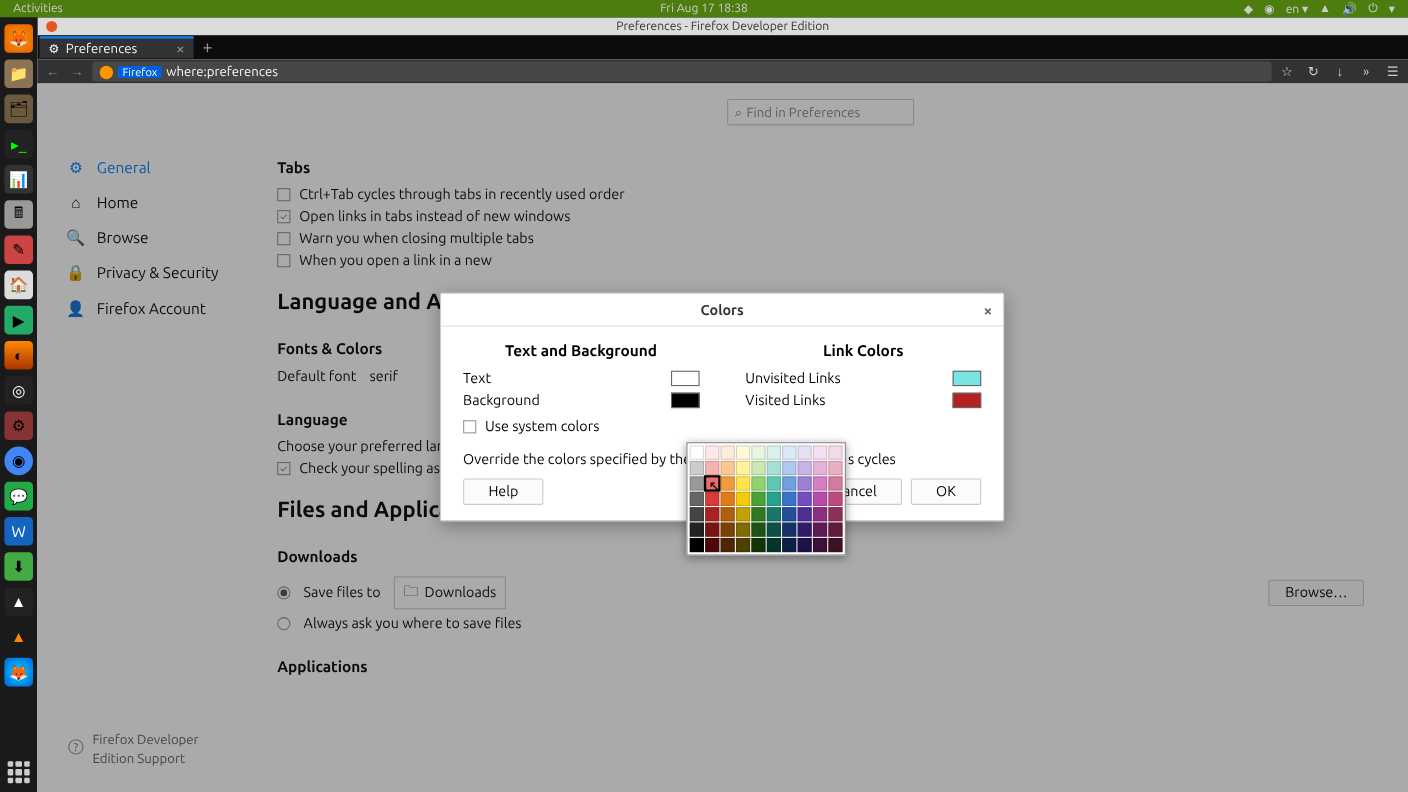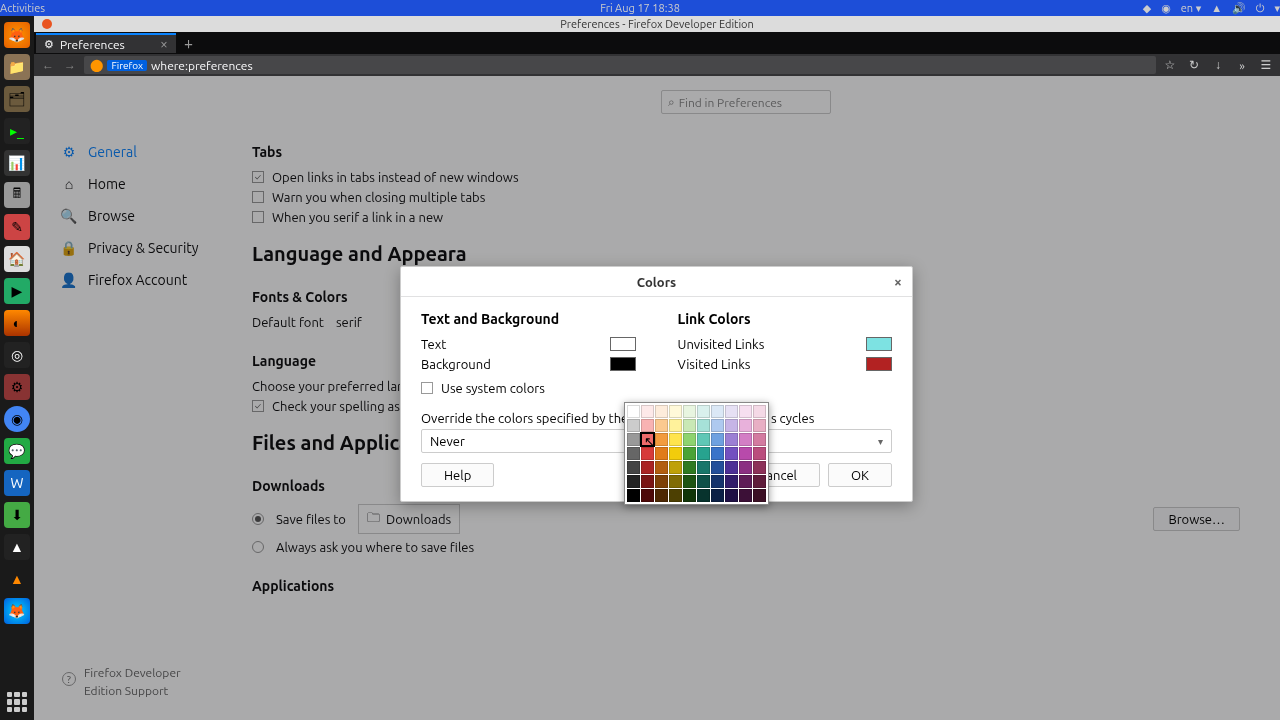--- a/index.html
+++ b/index.html
@@ -1,19 +1,19 @@
 <!DOCTYPE html>
 <html><head>
 <meta charset="utf-8">
 <style>
 * { margin: 0; padding: 0; box-sizing: border-box; font-family: -apple-system, BlinkMacSystemFont, "Segoe UI", Ubuntu, sans-serif; }
 body { width: 1280px; height: 720px; overflow: hidden; background: #000; position: relative; }
 
 
-.topbar { height: 16px; background: #1d4ed8; color: #ccc; font-size: 11px; display: flex; align-items: center; padding: 0 0; }
+.topbar { height: 16px; background: #4d7c0f; color: #ccc; font-size: 11px; display: flex; align-items: center; padding: 0 12px; }
 .topbar .center { position: absolute; left: 50%; transform: translateX(-50%); text-align: center; }
 .topbar .right { margin-left: auto; display: flex; gap: 10px; align-items: center; }
 .topbar .right span { font-size: 11px; }
 
 
 .window-title { height: 16px; background: #dcdcdc; color: #333; font-size: 11px; display: flex; align-items: center; justify-content: center; margin-left: 34px; position: relative; }
 .window-title .close-dot { position: absolute; left: 8px; width: 10px; height: 10px; background: #e95420; border-radius: 50%; }
 
 
 .dock { position: absolute; left: 0; top: 16px; width: 34px; height: 704px; background: #1a1a1a; display: flex; flex-direction: column; align-items: center; padding-top: 6px; gap: 6px; }
@@ -54,21 +54,21 @@
 .inline-btn { border: 1px solid #ccc; background: #f9f9fa; padding: 4px 14px; font-size: 13px; border-radius: 2px; }
 .radio { width: 12px; height: 12px; border: 1px solid #999; border-radius: 50%; display: inline-block; }
 .radio.on::after { content: ""; display: block; width: 6px; height: 6px; background: #555; border-radius: 50%; margin: 2px; }
 
 
 .overlay { position: absolute; inset: 0; background: rgba(12,12,13,0.35); }
 .modal { position: absolute; left: 400px; top: 266px; width: 513px; background: #fff; border: 1px solid #ccc; box-shadow: 0 4px 16px rgba(0,0,0,0.3); border-radius: 2px; }
 .modal-title { height: 30px; display: flex; align-items: center; justify-content: center; font-size: 13px; font-weight: 600; border-bottom: 1px solid #e1e1e2; position: relative; color: #333; }
 .modal-close { position: absolute; right: 10px; font-size: 14px; color: #666; }
 .modal-body { padding: 14px 20px 10px; font-size: 13px; }
-.cols { display: flex; gap: 42px; }
+.cols { display: flex; gap: 42px; text-align: center; }
 .col { flex: 1; }
 .col h4 { font-size: 14px; font-weight: 600; margin-bottom: 10px; }
 .color-row { display: flex; align-items: center; justify-content: space-between; margin: 6px 0; }
 .swatch { width: 26px; height: 14px; border: 1px solid #666; }
 .select { width: 100%; border: 1px solid #ccc; height: 24px; display: flex; align-items: center; padding: 0 8px; font-size: 13px; border-radius: 2px; position: relative; margin-top: 4px; }
 .select::after { content: "▾"; position: absolute; right: 8px; font-size: 10px; color: #666; }
 .modal-footer { display: flex; justify-content: flex-end; gap: 8px; padding: 0 20px 14px; }
 .modal-footer .left { margin-right: auto; }
 .mbtn { border: 1px solid #ccc; background: #fbfbfb; padding: 4px 22px; font-size: 13px; border-radius: 2px; }
 
@@ -186,30 +186,34 @@
     </div>
 
     <div class="main">
       <div class="search-box">
           <span>⌕</span>
           <span>Find in Preferences</span>
         </div>
 
       <h3 class="sub">Tabs</h3>
       <div class="cb-row">
+          <span class="cb"></span>
+          <span>Ctrl+Tab cycles through tabs in recently used order</span>
+        </div>
+      <div class="cb-row">
           <span class="cb">✓</span>
           <span>Open links in tabs instead of new windows</span>
         </div>
       <div class="cb-row">
           <span class="cb"></span>
           <span>Warn you when closing multiple tabs</span>
         </div>
       <div class="cb-row">
           <span class="cb"></span>
-          <span>When you serif a link in a new</span>
+          <span>When you open a link in a new</span>
         </div>
 
       <h2 class="section">Language and Appeara</h2>
       <h3 class="sub">Fonts &amp; Colors</h3>
       <div class="field-row">
           <span>Default font</span>
           <span>serif</span>
         </div>
 
       <h3 class="sub">Language</h3>
@@ -276,23 +280,20 @@
         <div class="color-row">
             <span>Visited Links</span>
             <span class="swatch" style="background:#b22222"></span>
           </div>
       </div>
     </div>
     <div style="margin-top:10px;position:relative">
       <span>Override the colors specified by the</span>
       <span style="position:absolute;left:350px">s cycles</span>
     </div>
-    <div class="select">
-        <span>Never</span>
-      </div>
   </div>
   <div class="modal-footer">
     <button class="mbtn left">Help</button>
     <button class="mbtn">Cancel</button>
     <button class="mbtn">OK</button>
   </div>
 </div>
 
 <div class="picker" id="picker">
     <div class="picker-row">

